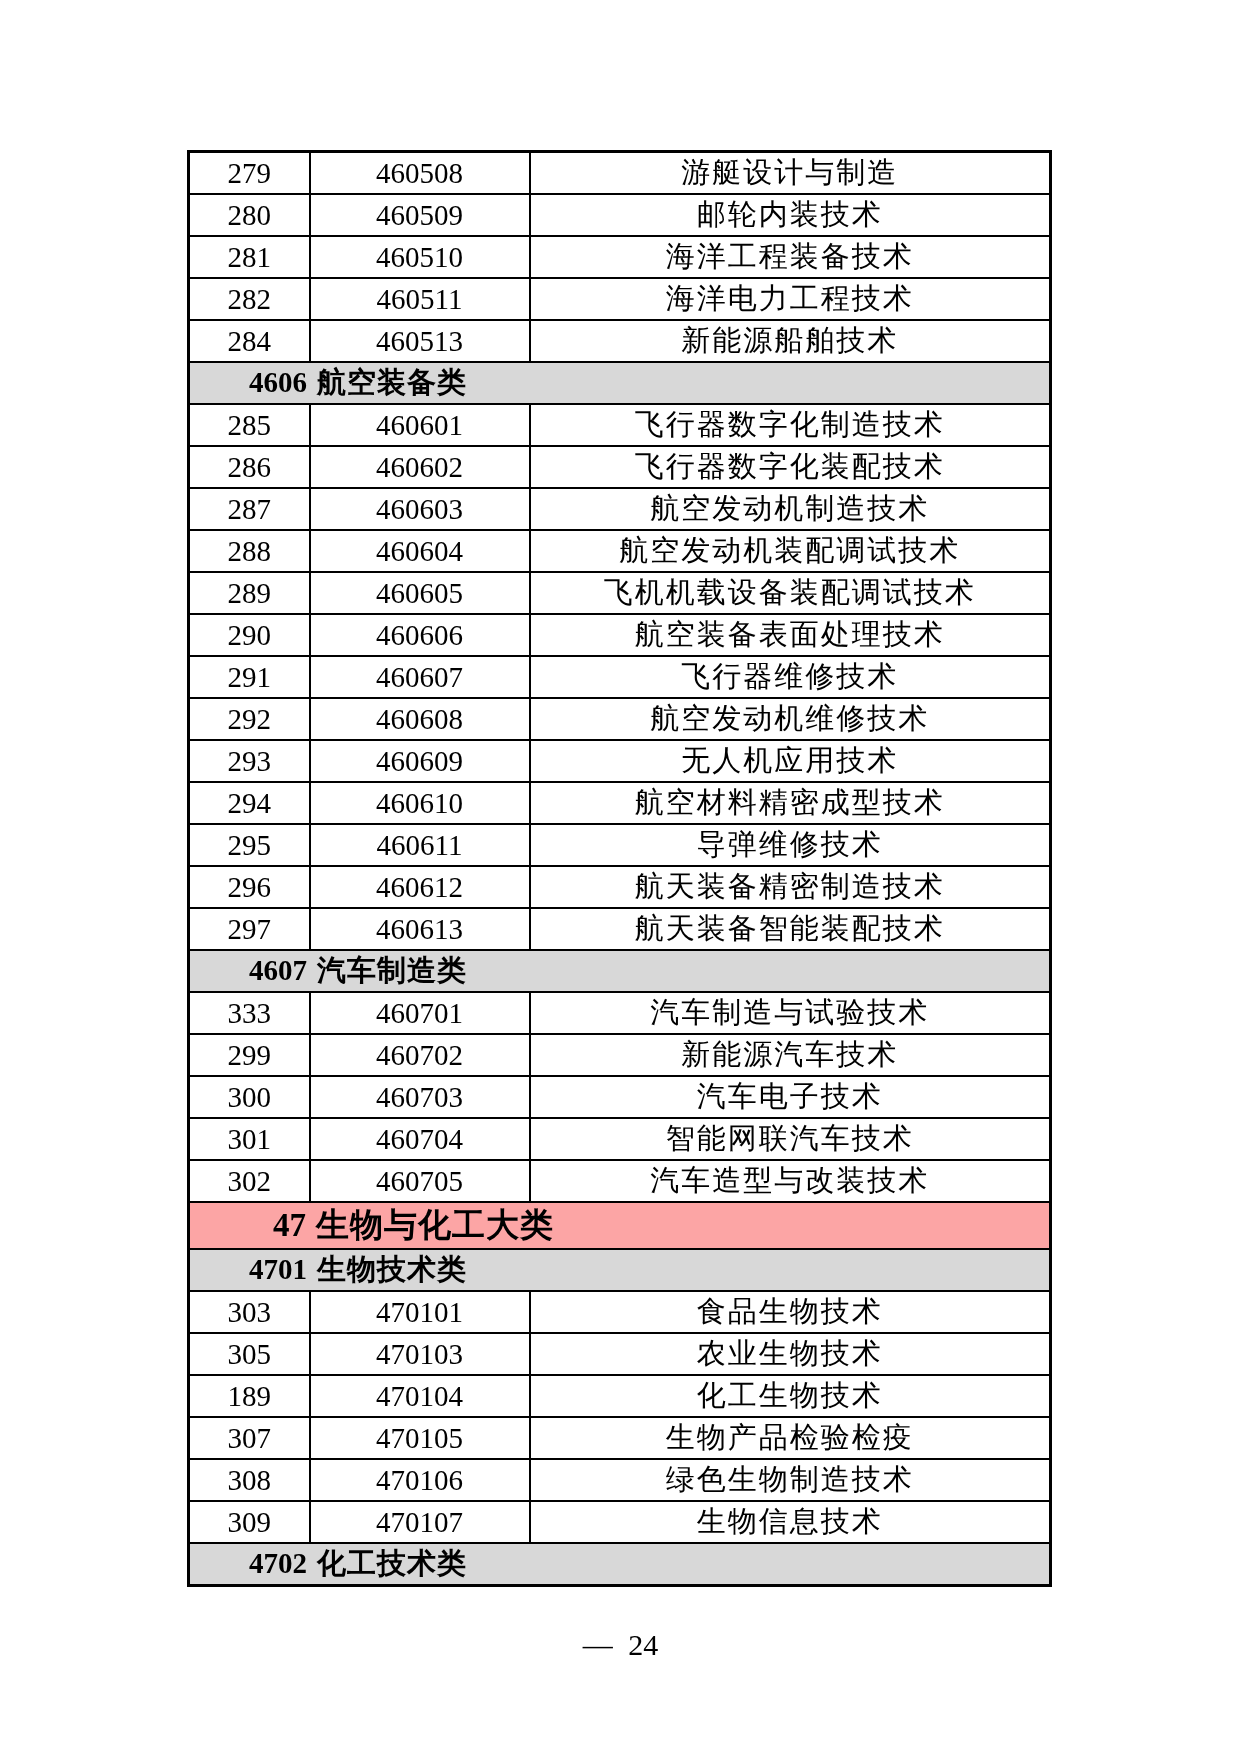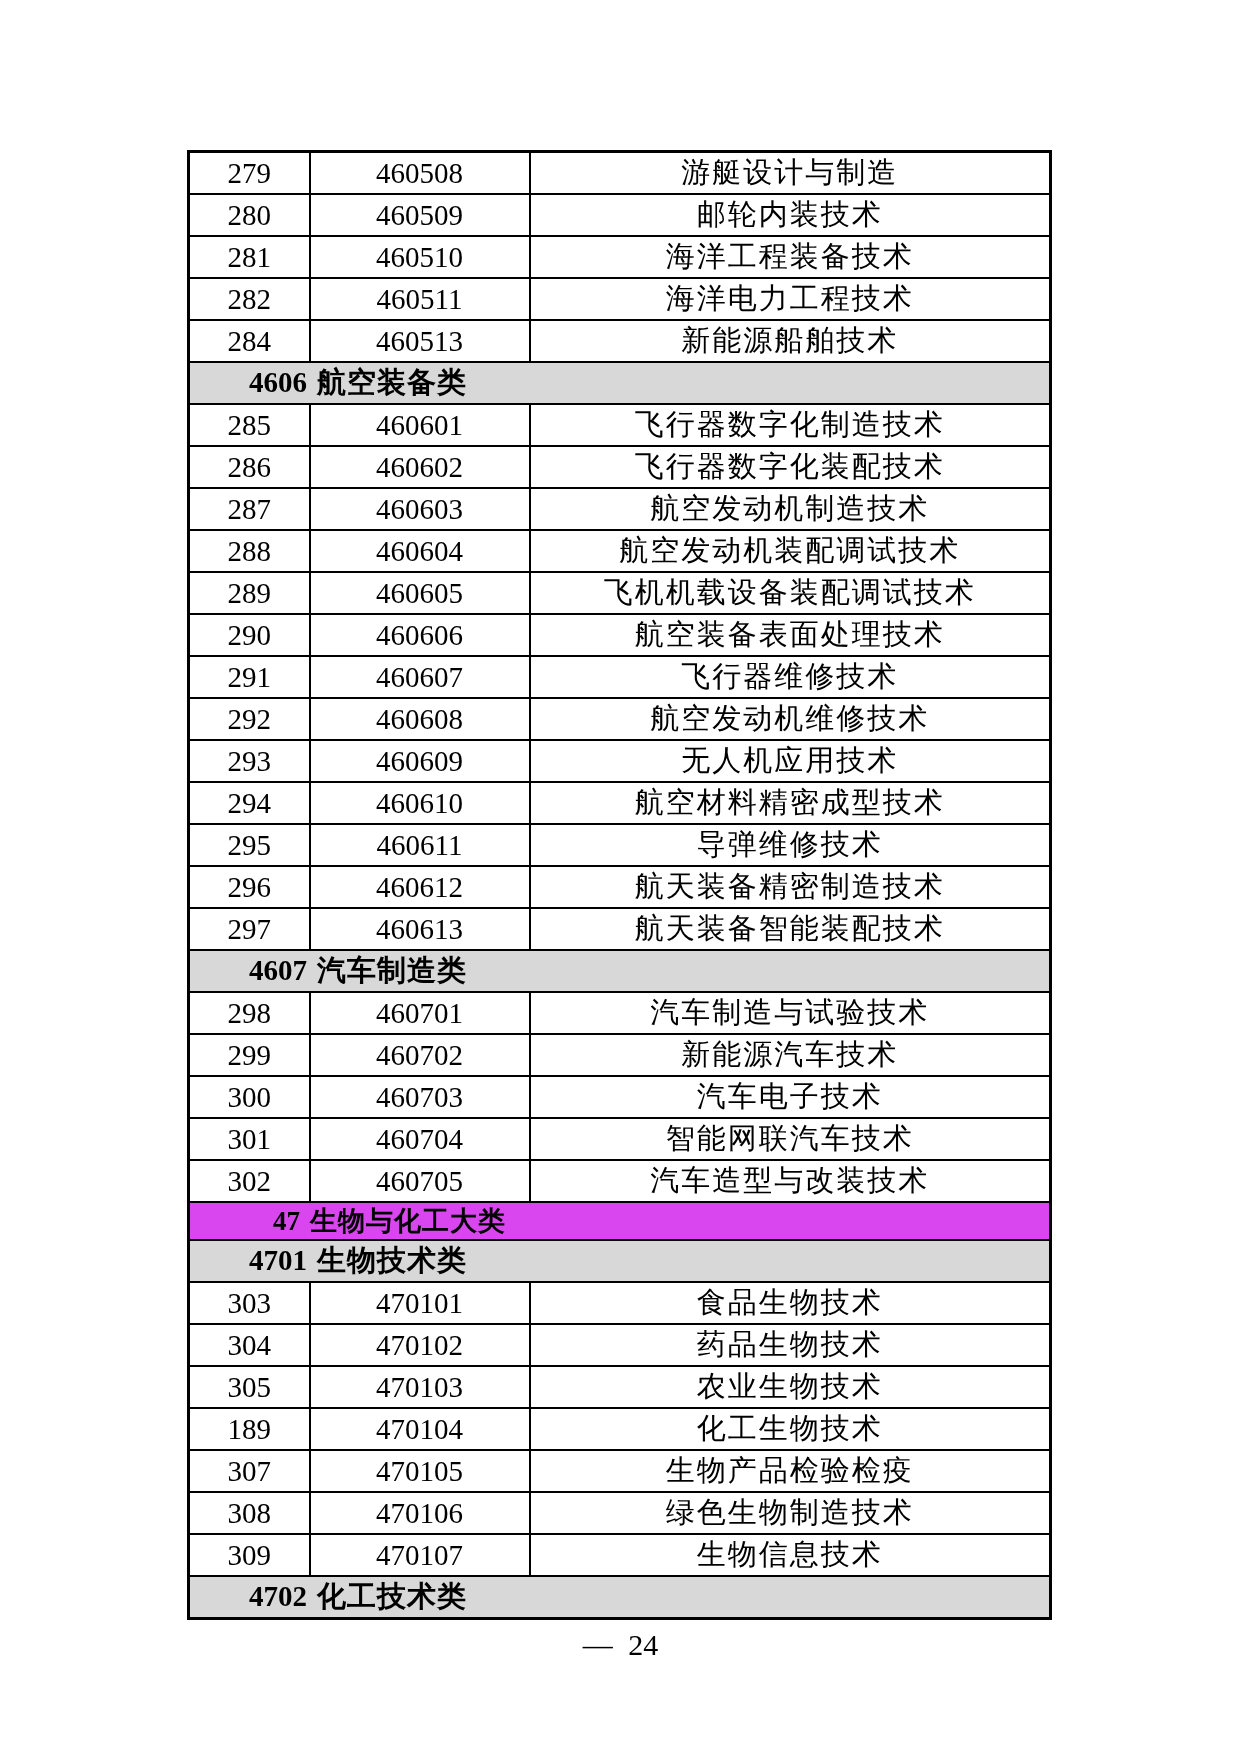--- a/index.html
+++ b/index.html
@@ -46,22 +46,22 @@
   tr.section td, tr.category td {
     text-align: left;
     padding-left: 12px;
     font-weight: bold;
   }
   tr.section td {
     background: #d8d8d8;
     font-size: 29px;
   }
   tr.category td {
-    background: #d946ef;
-    font-size: 27px;
+    background: #fca5a5;
+    font-size: 33px;
     padding-left: 36px;
   }
   .hdr-code {
     font-family: "Liberation Serif", "DejaVu Serif", serif;
     font-weight: bold;
     margin-left: 47px;
   }
   tr.section .hdr-label {
     margin-left: 10px;
     letter-spacing: 1px;
@@ -183,21 +183,21 @@
         </tr>
         <tr>
           <td class="num-col">297</td>
           <td class="num-col">460613</td>
           <td class="name-col">航天装备智能装配技术</td>
         </tr>
         <tr class="section">
           <td colspan="3"><span class="hdr-code">4607</span><span class="hdr-label">汽车制造类</span></td>
         </tr>
         <tr>
-          <td class="num-col">298</td>
+          <td class="num-col">333</td>
           <td class="num-col">460701</td>
           <td class="name-col">汽车制造与试验技术</td>
         </tr>
         <tr>
           <td class="num-col">299</td>
           <td class="num-col">460702</td>
           <td class="name-col">新能源汽车技术</td>
         </tr>
         <tr>
           <td class="num-col">300</td>
@@ -219,25 +219,20 @@
         </tr>
         <tr class="section">
           <td colspan="3"><span class="hdr-code">4701</span><span class="hdr-label">生物技术类</span></td>
         </tr>
         <tr>
           <td class="num-col">303</td>
           <td class="num-col">470101</td>
           <td class="name-col">食品生物技术</td>
         </tr>
         <tr>
-          <td class="num-col">304</td>
-          <td class="num-col">470102</td>
-          <td class="name-col">药品生物技术</td>
-        </tr>
-        <tr>
           <td class="num-col">305</td>
           <td class="num-col">470103</td>
           <td class="name-col">农业生物技术</td>
         </tr>
         <tr>
           <td class="num-col">189</td>
           <td class="num-col">470104</td>
           <td class="name-col">化工生物技术</td>
         </tr>
         <tr>

